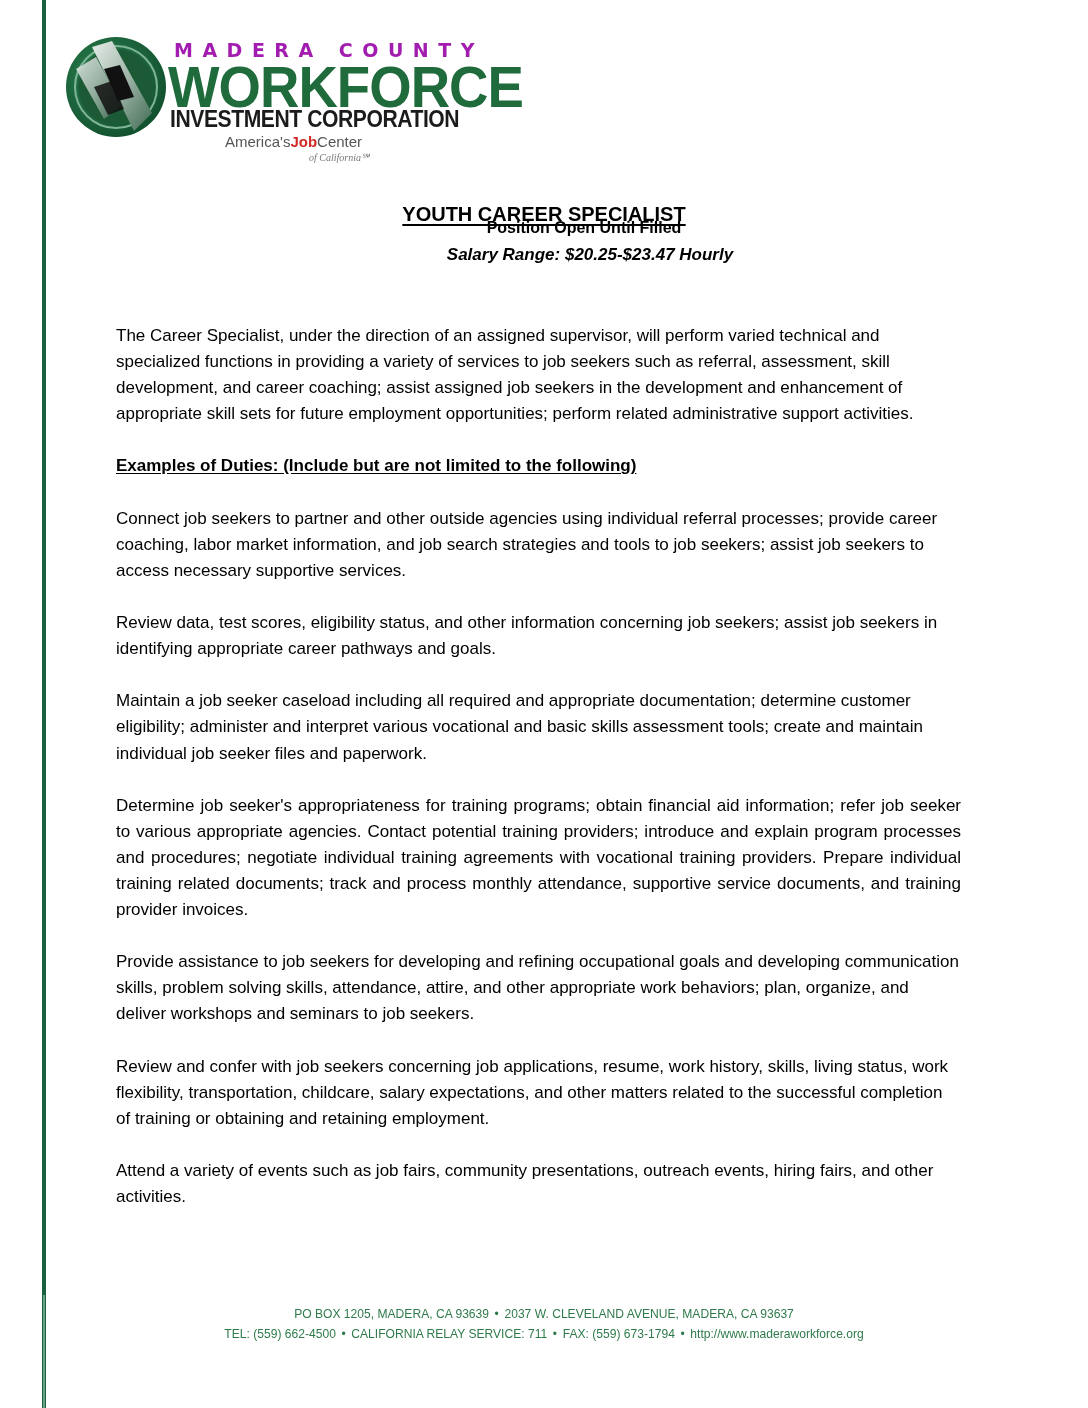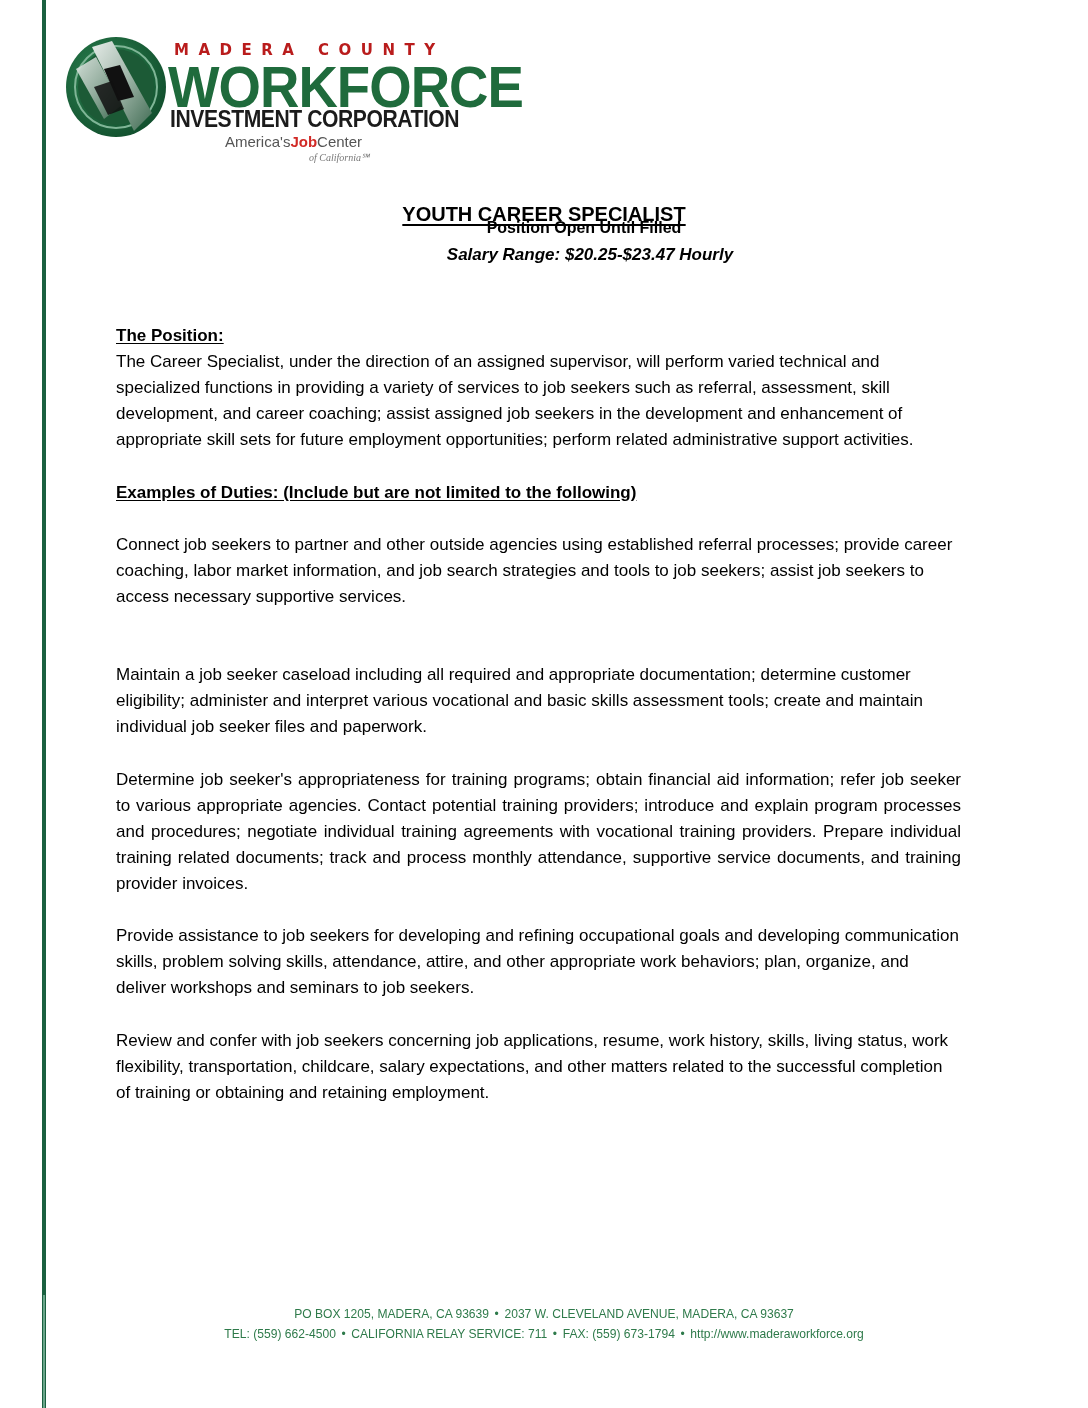--- a/index.html
+++ b/index.html
@@ -6,21 +6,21 @@
     body { width: 1088px; height: 1408px; position: relative; overflow: hidden;
            font-family: "Liberation Sans", sans-serif; color: #000; }
     .left-rule { position: absolute; left: 42px; top: 0; width: 4px; height: 1408px; background: #1a6040; }
     .left-rule-thin { position: absolute; left: 42px; top: 1295px; width: 4px; height: 113px;
                       background: linear-gradient(to right, #1a6040 0, #1a6040 1px, #6aa58a 1px, #6aa58a 3px, #1a6040 3px); }
 
     
     .logo { position: absolute; left: 64px; top: 30px; width: 430px; height: 120px; }
     .logo-emblem { position: absolute; left: 0; top: 5px; width: 104px; height: 104px; }
     .logo-line1 { position: absolute; left: 110px; top: 8px; font-family: "DejaVu Sans", sans-serif;
-                  font-weight: bold; font-size: 15px; letter-spacing: 9.5px; color: #b91c1c; line-height: 24px; white-space: nowrap; }
+                  font-weight: bold; font-size: 19px; letter-spacing: 9.5px; color: #a21caf; line-height: 24px; white-space: nowrap; }
     .logo-line2 { position: absolute; left: 104px; top: 29px; font-family: "Liberation Sans", sans-serif;
                   font-weight: bold; font-size: 58px; color: #1f6b3c; line-height: 56px; letter-spacing: -1px;
                   transform: scaleX(0.94); transform-origin: left; white-space: nowrap; }
     .logo-line3 { position: absolute; left: 106px; top: 76px; font-family: "Liberation Sans", sans-serif;
                   font-weight: bold; font-size: 24px; color: #1b1b1b; line-height: 26px; letter-spacing: -0.5px;
                   transform: scaleX(0.88); transform-origin: left; white-space: nowrap; }
     .ajc { position: absolute; left: 225px; top: 134px; font-family: "Liberation Sans", sans-serif;
            font-size: 15px; color: #555; white-space: nowrap; line-height: 16px; }
     .ajc .job { color: #d12a26; font-weight: bold; }
     .ajc-sub { position: absolute; left: 309px; top: 150px; font-family: "Liberation Serif", serif;
@@ -78,36 +78,37 @@
   <div class="logo-line3">INVESTMENT CORPORATION</div>
 </div>
 <div class="ajc"><span>America's</span><span class="job">Job</span><span>Center</span></div>
 <div class="ajc-sub">of California℠</div>
 
 <div class="title-block job-title">YOUTH CAREER SPECIALIST</div>
 <div class="title-block open-until">Position Open Until Filled</div>
 <div class="title-block salary">Salary Range:  $20.25-$23.47 Hourly</div>
 
 <div class="content">
-  <p class="section-heading">The Position:</p>
   <p>The Career Specialist, under the direction of an assigned supervisor, will perform varied technical and specialized functions in providing a variety of services to job seekers such as referral, assessment, skill development, and career coaching; assist assigned job seekers in the development and enhancement of appropriate skill sets for future employment opportunities; perform related administrative support activities.</p>
   <div class="gap"></div>
   <p class="section-heading">Examples of Duties: (Include but are not limited to the following)</p>
   <div class="gap"></div>
-  <p>Connect job seekers to partner and other outside agencies using established referral processes; provide career coaching, labor market information, and job search strategies and tools to job seekers; assist job seekers to access necessary supportive services.</p>
+  <p>Connect job seekers to partner and other outside agencies using individual referral processes; provide career coaching, labor market information, and job search strategies and tools to job seekers; assist job seekers to access necessary supportive services.</p>
   <div class="gap"></div>
+  <p>Review data, test scores, eligibility status, and other information concerning job seekers; assist job seekers in identifying appropriate career pathways and goals.</p>
   <div class="gap"></div>
   <p>Maintain a job seeker caseload including all required and appropriate documentation; determine customer eligibility; administer and interpret various vocational and basic skills assessment tools; create and maintain individual job seeker files and paperwork.</p>
   <div class="gap"></div>
   <p class="justify">Determine job seeker's appropriateness for training programs; obtain financial aid information; refer job seeker to various appropriate agencies.  Contact potential training providers; introduce and explain program processes and procedures; negotiate individual training agreements with vocational training providers. Prepare individual training related documents; track and process monthly attendance, supportive service documents, and training provider invoices.</p>
   <div class="gap"></div>
   <p>Provide assistance to job seekers for developing and refining occupational goals and developing communication skills, problem solving skills, attendance, attire, and other appropriate work behaviors; plan, organize, and deliver workshops and seminars to job seekers.</p>
   <div class="gap"></div>
   <p>Review and confer with job seekers concerning job applications, resume, work history, skills, living status, work flexibility, transportation, childcare, salary expectations, and other matters related to the successful completion of training or obtaining and retaining employment.</p>
   <div class="gap"></div>
+  <p>Attend a variety of events such as job fairs, community presentations, outreach events, hiring fairs, and other activities.</p>
 </div>
 
 <div class="footer">
   <div>
     <span>PO BOX 1205, MADERA, CA  93639</span><span class="sep">•</span><span>2037 W. CLEVELAND AVENUE, MADERA, CA 93637</span>
   </div>
   <div>
     <span>TEL: (559) 662-4500</span><span class="sep">•</span><span>CALIFORNIA RELAY SERVICE: 711</span><span class="sep">•</span><span>FAX: (559) 673-1794</span><span class="sep">•</span><span>http://www.maderaworkforce.org</span>
   </div>
 </div>

